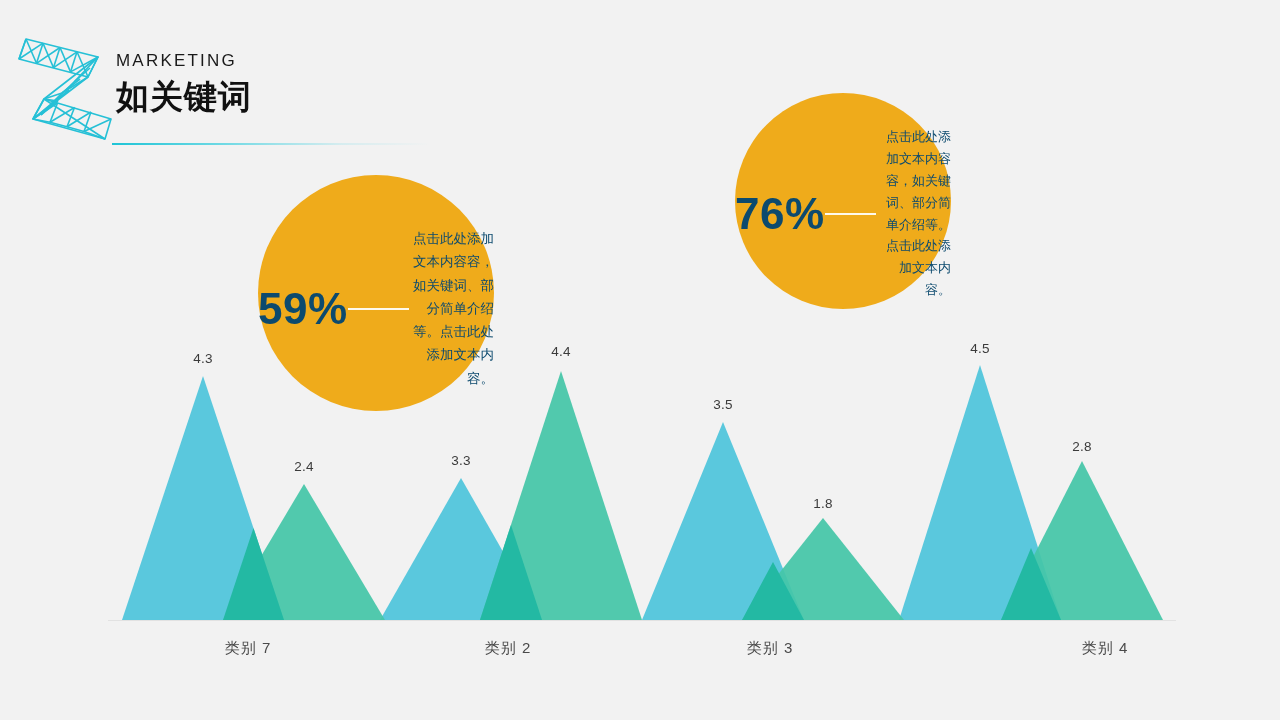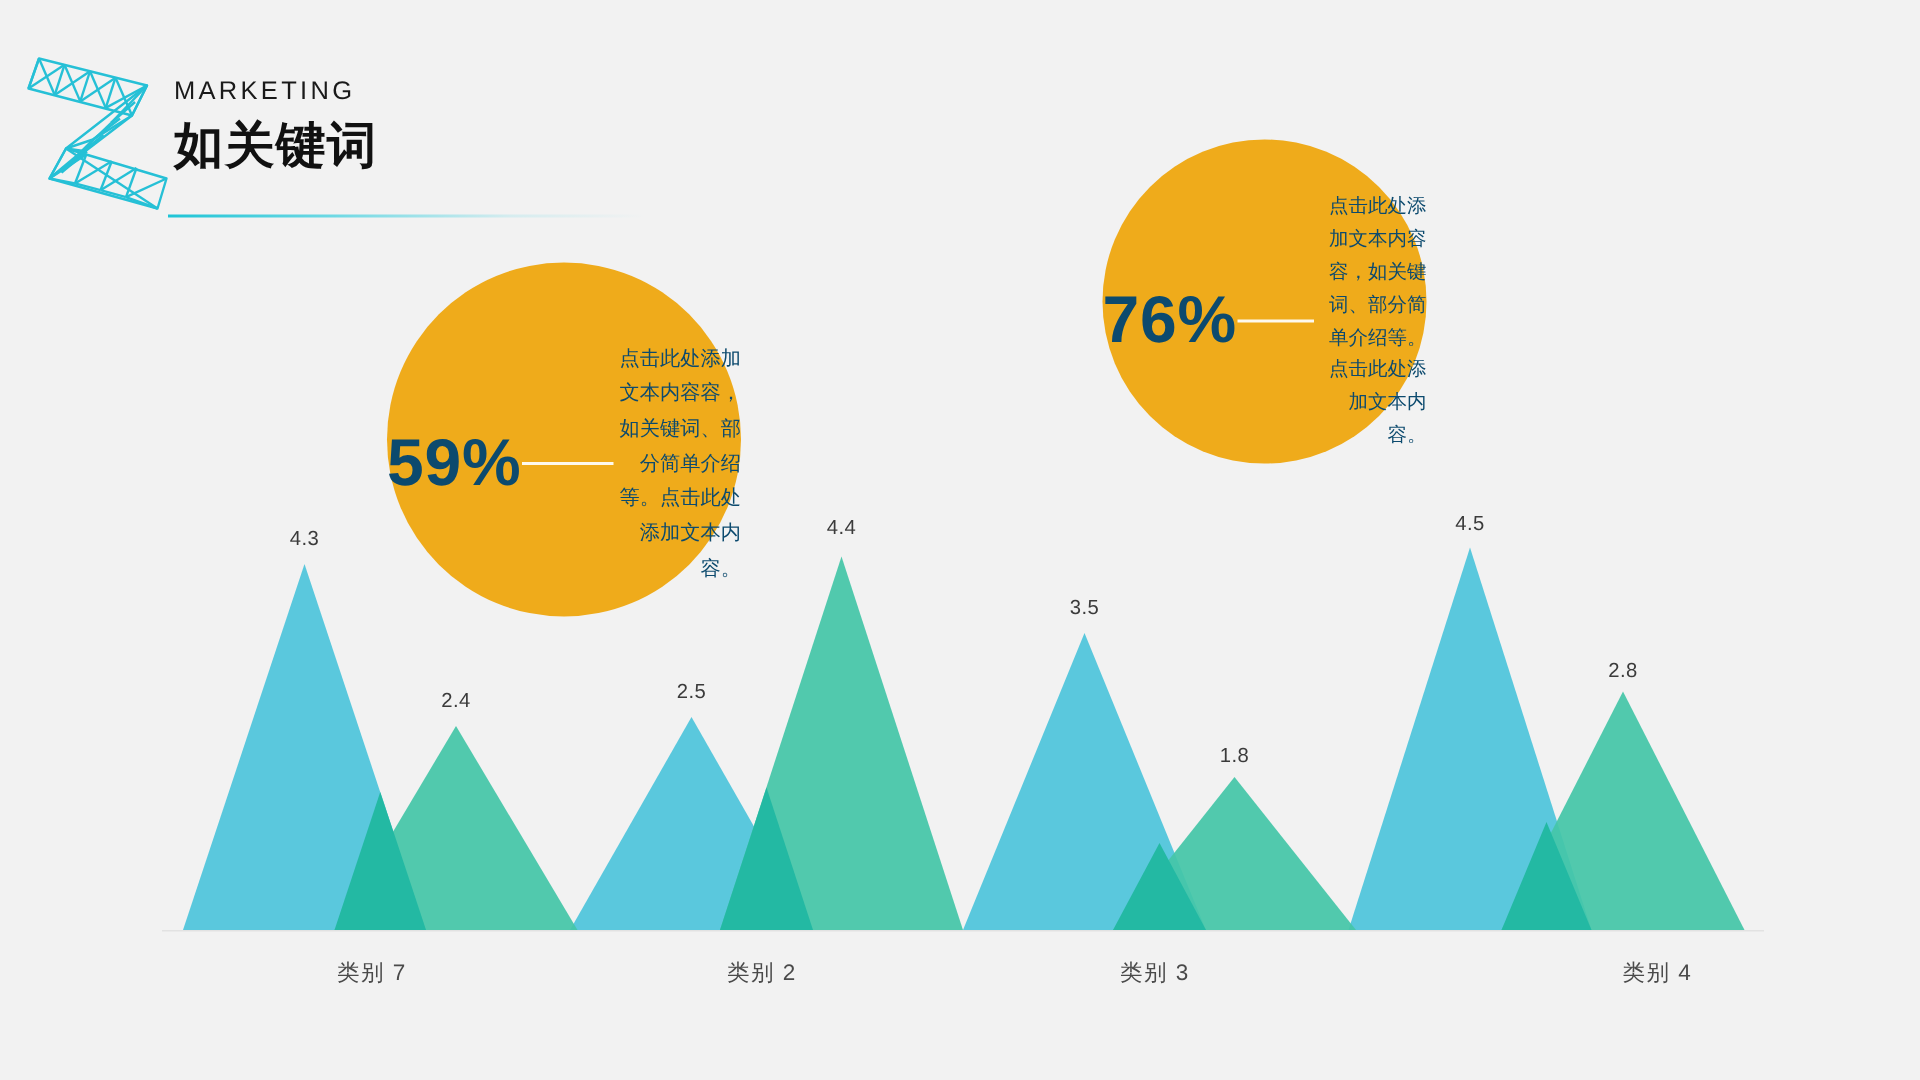--- a/index.html
+++ b/index.html
@@ -239,21 +239,21 @@
         <polygon points="742,620 804,620 773,562" fill="#23b9a3"></polygon>
 
         <polygon points="1001,620 1061,620 1031,548" fill="#23b9a3"></polygon>
       </g>
     </svg>
 
     <div class="baseline"></div>
 
     <div class="value-label" style="left:203px; top:351px;">4.3</div>
     <div class="value-label" style="left:304px; top:459px;">2.4</div>
-    <div class="value-label" style="left:461px; top:453px;">2.5</div>
+    <div class="value-label" style="left:461px; top:453px;">3.3</div>
     <div class="value-label" style="left:561px; top:344px;">4.4</div>
     <div class="value-label" style="left:723px; top:397px;">3.5</div>
     <div class="value-label" style="left:823px; top:496px;">1.8</div>
     <div class="value-label" style="left:980px; top:341px;text-align:center;">4.5</div>
     <div class="value-label" style="left:1082px; top:439px;">2.8</div>
 
     <div class="cat-label" style="left:248px; top:639px;">类别 7</div>
     <div class="cat-label" style="left:508px; top:639px;">类别 2</div>
     <div class="cat-label" style="left:770px; top:639px;">类别 3</div>
     <div class="cat-label" style="left:1072px; top:639px;margin-left:33px;">类别 4</div>

